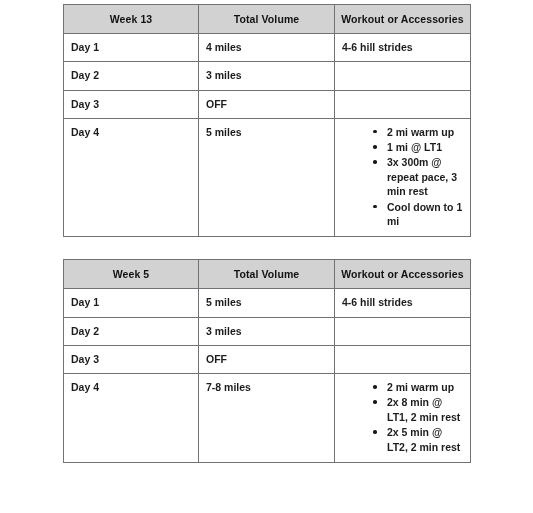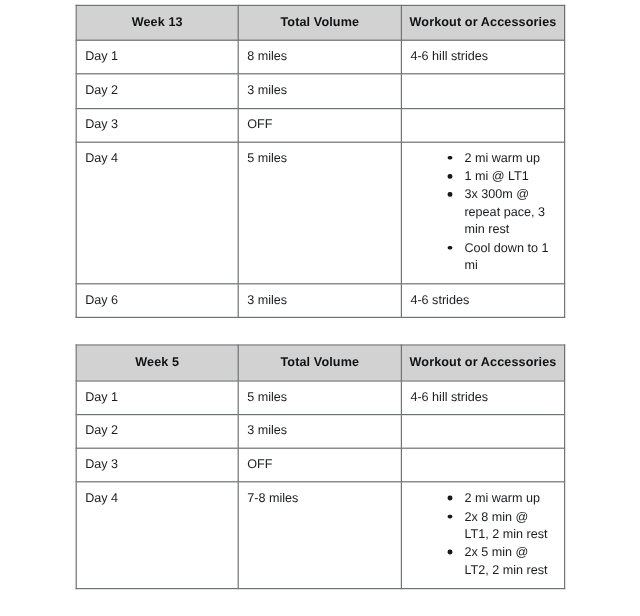--- a/index.html
+++ b/index.html
@@ -49,21 +49,21 @@
     text-align: center;
     font-weight: bold;
     font-size: 10.5px;
     letter-spacing: 0.1px;
     padding: 7px 4px 7px 4px;
     height: 24px;
     vertical-align: middle;
     color: #111214;
   }
   .plan-table tbody td {
-    font-weight: normal;
+    font-weight: bold;
     height: 24px;
     color: #1a1c1e;
   }
   .cell-text {
     display: block;
     white-space: pre-line;
   }
   ul.workout-list {
     margin: 0;
     padding: 0 0 0 31px;
@@ -104,21 +104,21 @@
             <th>Total Volume</th>
             <th>Workout or Accessories</th>
           </tr>
         </thead>
         <tbody>
           <tr>
             <td>
               <span class="cell-text">Day 1</span>
             </td>
             <td>
-              <span class="cell-text">8 miles</span>
+              <span class="cell-text">4 miles</span>
             </td>
             <td>
               <span class="cell-text">4-6 hill strides</span>
             </td>
           </tr>
           <tr>
             <td>
               <span class="cell-text">Day 2</span>
             </td>
             <td>
@@ -146,31 +146,20 @@
             <td>
               <span class="cell-text">5 miles</span>
             </td>
             <td>
               <ul class="workout-list">
                 <li>2 mi warm up</li>
                 <li>1 mi @ LT1</li>
                 <li>3x 300m @ repeat pace, 3 min rest</li>
                 <li>Cool down to 1 mi</li>
               </ul>
-            </td>
-          </tr>
-          <tr>
-            <td>
-              <span class="cell-text">Day 6</span>
-            </td>
-            <td>
-              <span class="cell-text">3 miles</span>
-            </td>
-            <td>
-              <span class="cell-text">4-6 strides</span>
             </td>
           </tr>
         </tbody>
       </table>
       <table class="plan-table">
         <colgroup>
           <col class="c-day">
           <col class="c-volume">
           <col class="c-work">
         </colgroup>

